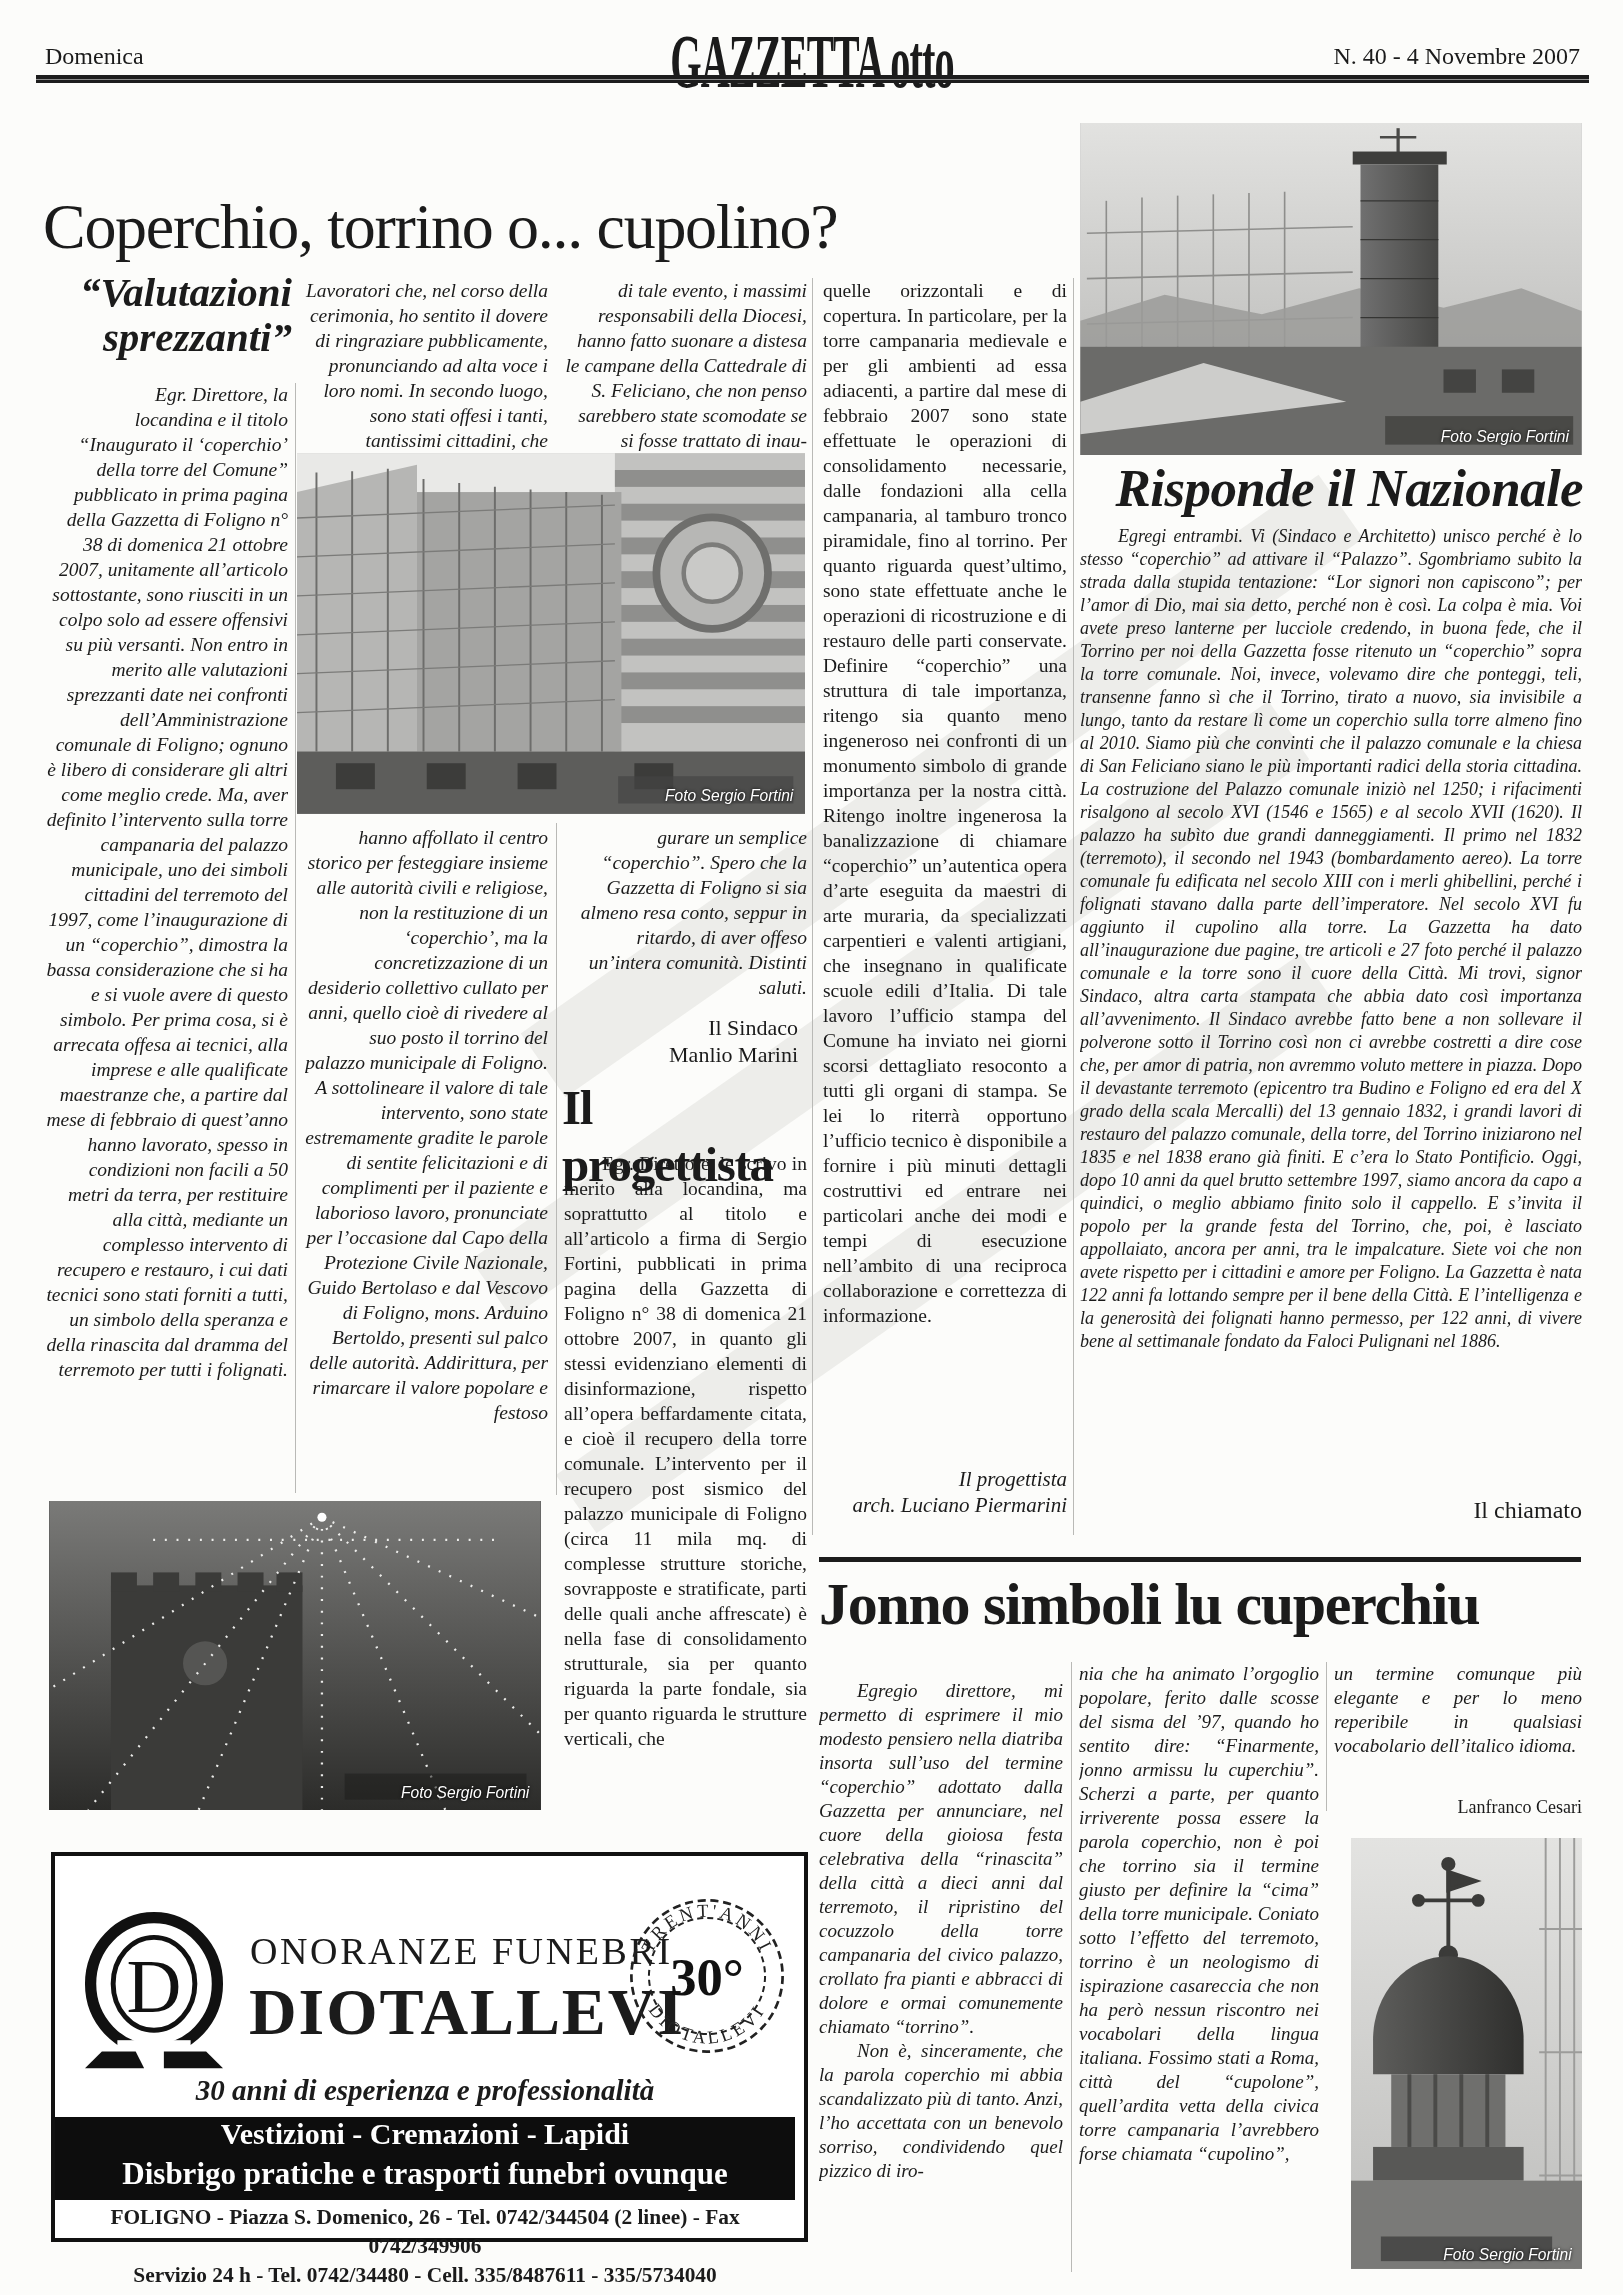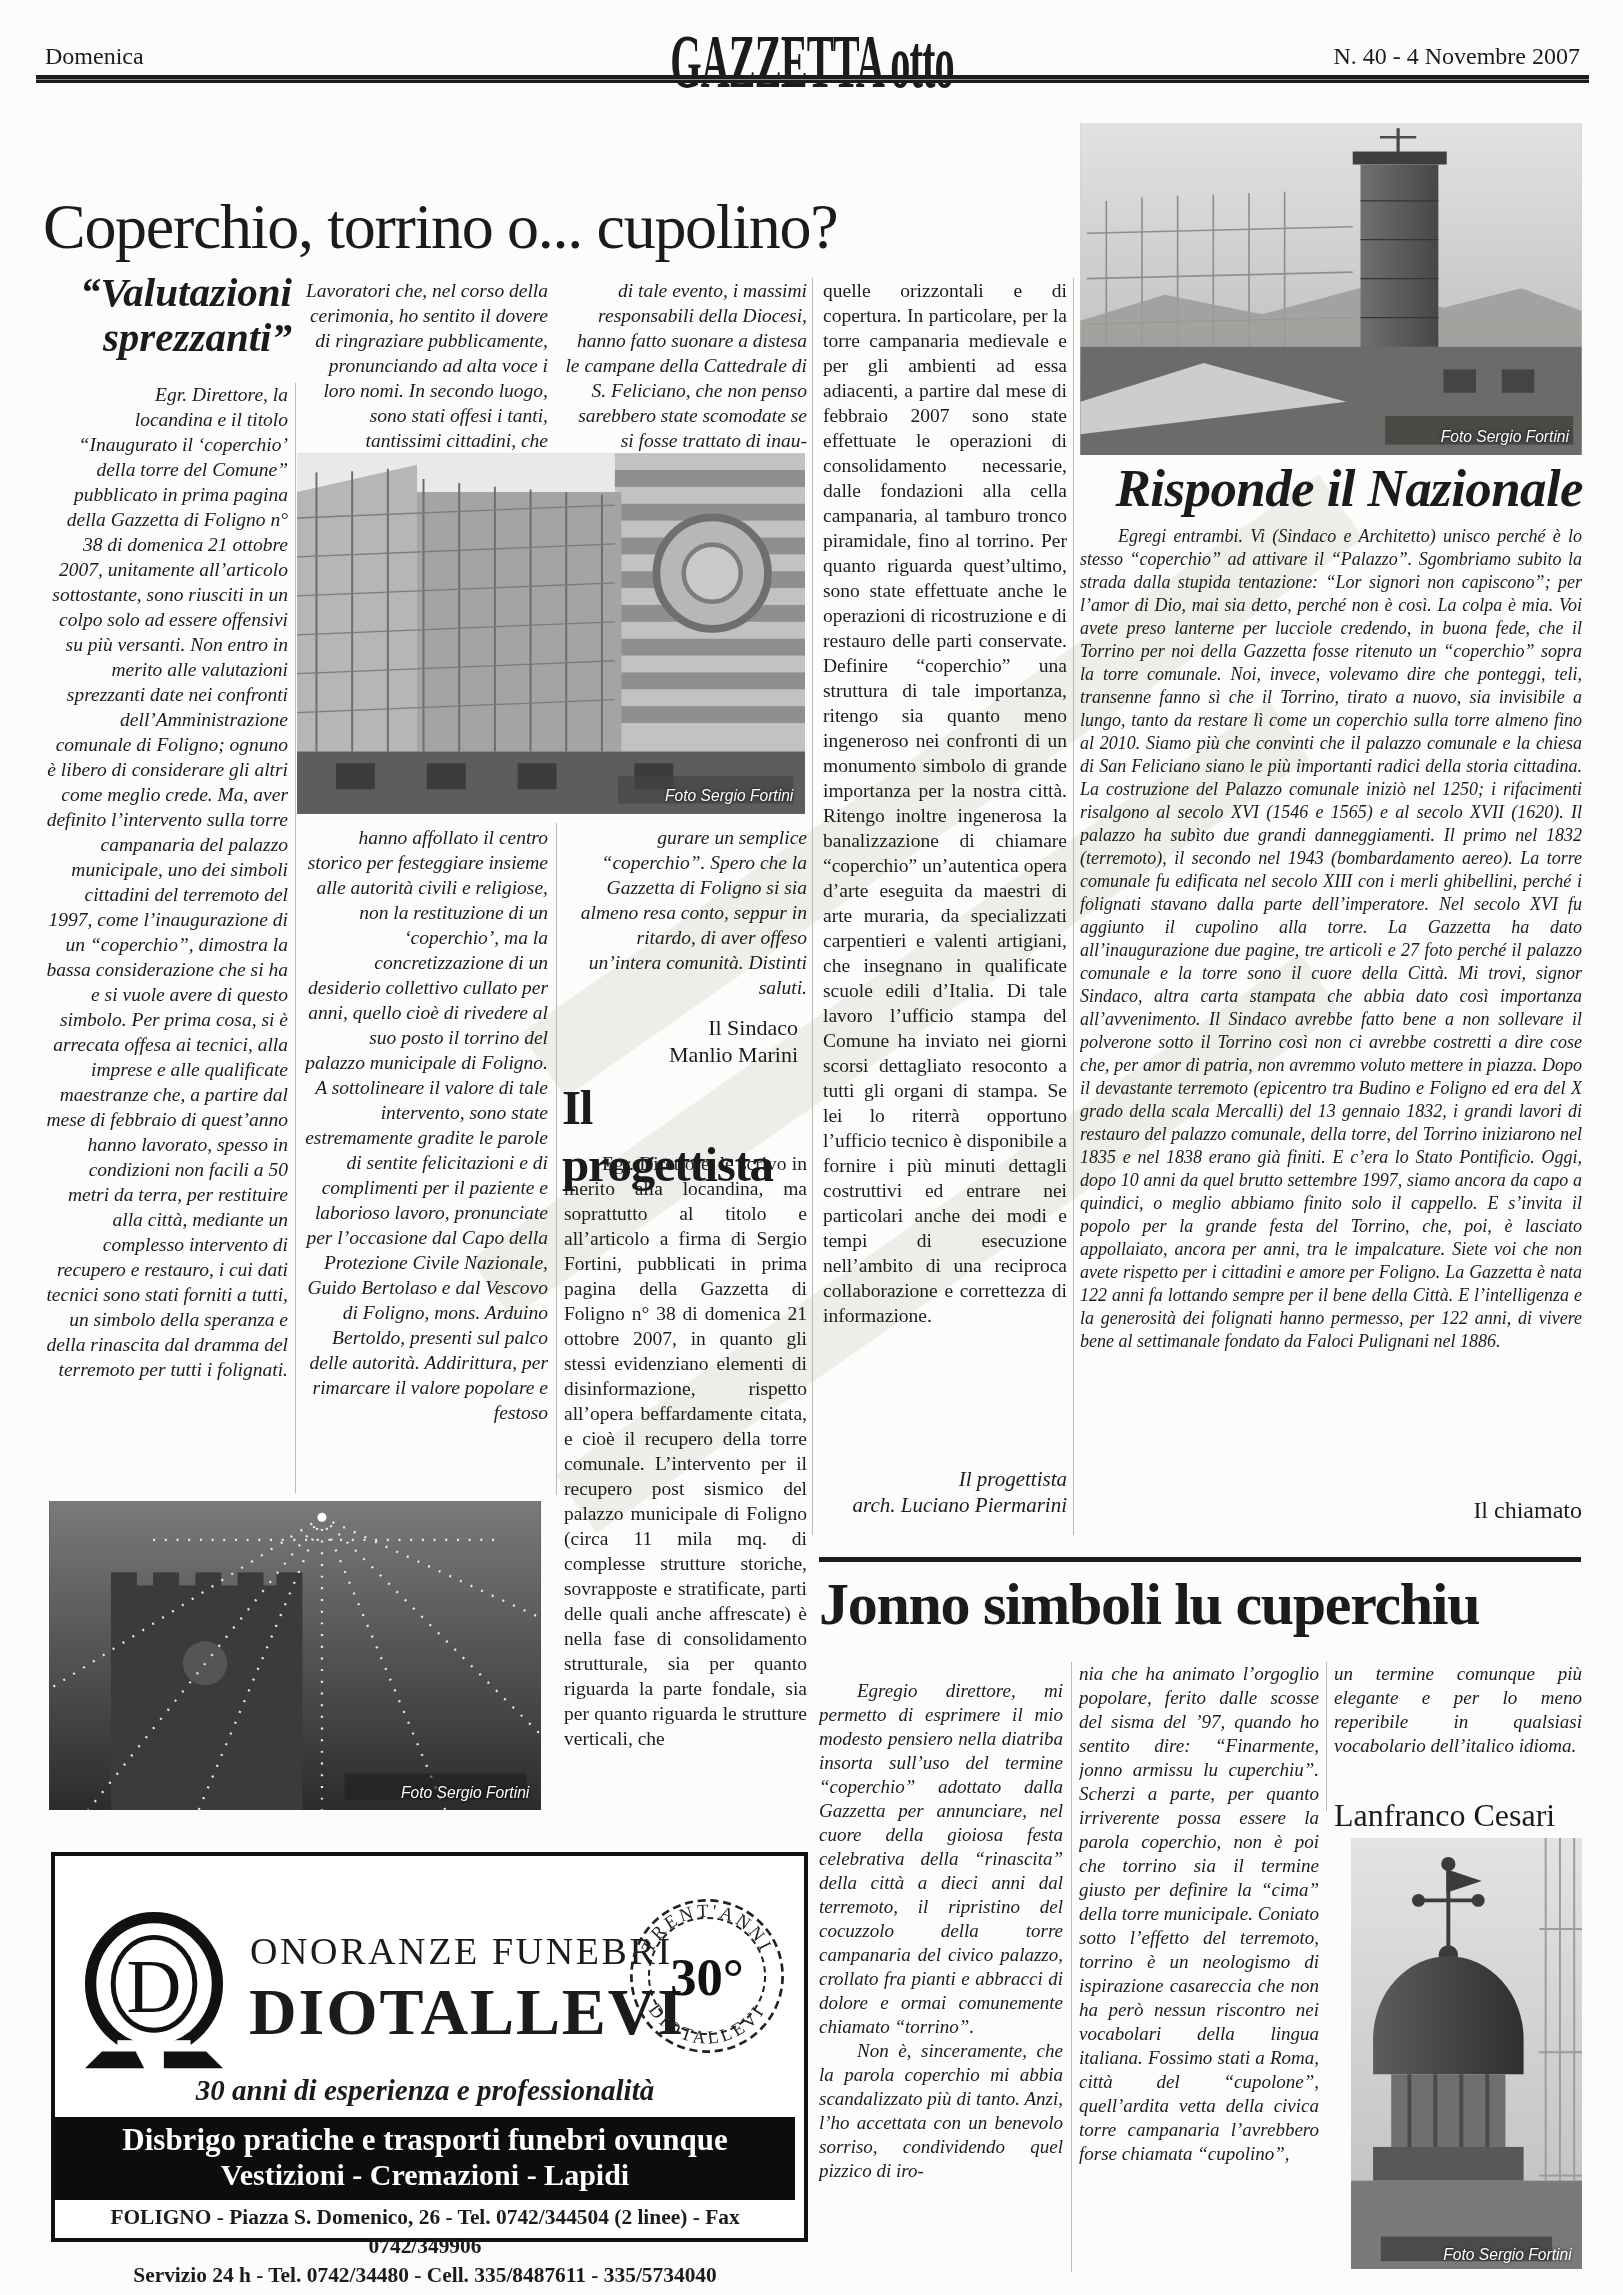--- a/index.html
+++ b/index.html
@@ -200,21 +200,21 @@
   <div class="abs" style="left:819px;top:1557px;width:762px;height:5.2px;background:#1c1c1c;"></div>
   <div class="abs" style="left:819px;top:1570px;width:764px;font-weight:700;font-size:60px;letter-spacing:-1.3px;white-space:nowrap;">Jonno simboli lu cuperchiu</div>
   <div class="abs vrule" style="left:1071px;top:1662px;height:610px;"></div>
   <div class="abs vrule" style="left:1326px;top:1662px;height:149px;"></div>
   <div class="abs body-j it" style="left:819px;top:1662px;width:244px;height:623px;margin-top:17px;">
     <p class="indent" style="margin:0;">Egregio direttore, mi permetto di esprimere il mio modesto pensiero nella diatriba insorta sull’uso del termine “coperchio” adottato dalla Gazzetta per annunciare, nel cuore della gioiosa festa celebrativa della “rinascita” della città a dieci anni dal terremoto, il ripristino del cocuzzolo della torre campanaria del civico palazzo, crollato fra pianti e abbracci di dolore e ormai comunemente chiamato “torrino”.</p>
     <p class="indent" style="margin:0;">Non è, sinceramente, che la parola coperchio mi abbia scandalizzato più di tanto. Anzi, l’ho accettata con un benevolo sorriso, condividendo quel pizzico di iro-</p>
   </div>
   <div class="abs body-j it" style="left:1079px;top:1662px;width:240px;height:623px;">nia che ha animato l’orgoglio popolare, ferito dalle scosse del sisma del ’97, quando ho sentito dire: “Finarmente, jonno armissu lu cuperchiu”. Scherzi a parte, per quanto irriverente possa essere la parola coperchio, non è poi che torrino sia il termine giusto per definire la “cima” della torre municipale. Coniato sotto l’effetto del terremoto, torrino è un neologismo di ispirazione casareccia che non ha però nessun riscontro nei vocabolari della lingua italiana. Fossimo stati a Roma, città del “cupolone”, quell’ardita vetta della civica torre campanaria l’avrebbero forse chiamata “cupolino”,</div>
   <div class="abs body-j it" style="left:1334px;top:1662px;width:248px;height:130px;">un termine comunque più elegante e per lo meno reperibile in qualsiasi vocabolario dell’italico idioma.</div>
-  <div class="abs" style="left:1334px;top:1797px;width:248px;font-size:32px;text-align:left;">Lanfranco Cesari</div>
+  <div class="abs" style="left:1334px;top:1797px;width:248px;font-size:18px;text-align:right;">Lanfranco Cesari</div>
 
   <div class="abs" style="left:1351px;top:1838px;width:231px;height:431px;background:#ccc;">
     <svg class="photo-svg" width="231" height="431" viewBox="0 0 356 664">
       <defs>
         <linearGradient id="g5" x1="0" y1="0" x2="0" y2="1">
           <stop offset="0" stop-color="#e3e3e1"></stop>
             <stop offset="1" stop-color="#bdbdbb"></stop>
         </linearGradient>
         <linearGradient id="g6" x1="0" y1="0" x2="1" y2="0">
           <stop offset="0" stop-color="#5d5d5b"></stop>
@@ -280,22 +280,22 @@
       </text>
       <text font-family="Liberation Serif,serif" font-size="27" letter-spacing="5" fill="#222">
         <textPath href="#arcBot" startOffset="50%" text-anchor="middle">DIOTALLEVI</textPath>
       </text>
       <text x="120" y="148" text-anchor="middle" font-family="Liberation Serif,serif" font-weight="700" font-size="78" fill="#111">30°</text>
     </svg>
 
     <div class="abs it" style="left:0;top:218px;width:740px;text-align:center;font-size:29px;font-weight:700;">30 anni di esperienza e professionalità</div>
 
     <div class="abs" style="left:0;top:261px;width:740px;height:83px;background:#0d0d0d;color:#fff;text-align:center;font-weight:700;">
+      <div style="font-size:30px;">Vestizioni - Cremazioni - Lapidi</div>
       <div style="font-size:31px;padding-top:5.2px;">Disbrigo pratiche e trasporti funebri ovunque</div>
-      <div style="font-size:30px;">Vestizioni - Cremazioni - Lapidi</div>
     </div>
 
     <div class="abs" style="left:0;top:347px;width:740px;text-align:center;font-weight:600;">
       <div style="font-size:21.4px;line-height:29px;">FOLIGNO - Piazza S. Domenico, 26 - Tel. 0742/344504 (2 linee) - Fax 0742/349906</div>
       <div style="font-size:21.4px;line-height:29px;">Servizio 24 h - Tel. 0742/34480 - Cell. 335/8487611 - 335/5734040</div>
       <div style="font-size:21.4px;line-height:29px;">Ag. BEVAGNA - Corso Matteotti, 26/28 - Ag. BORGO TREVI - Via Faustana, 4</div>
     </div>
   </div>
 
 </div>

